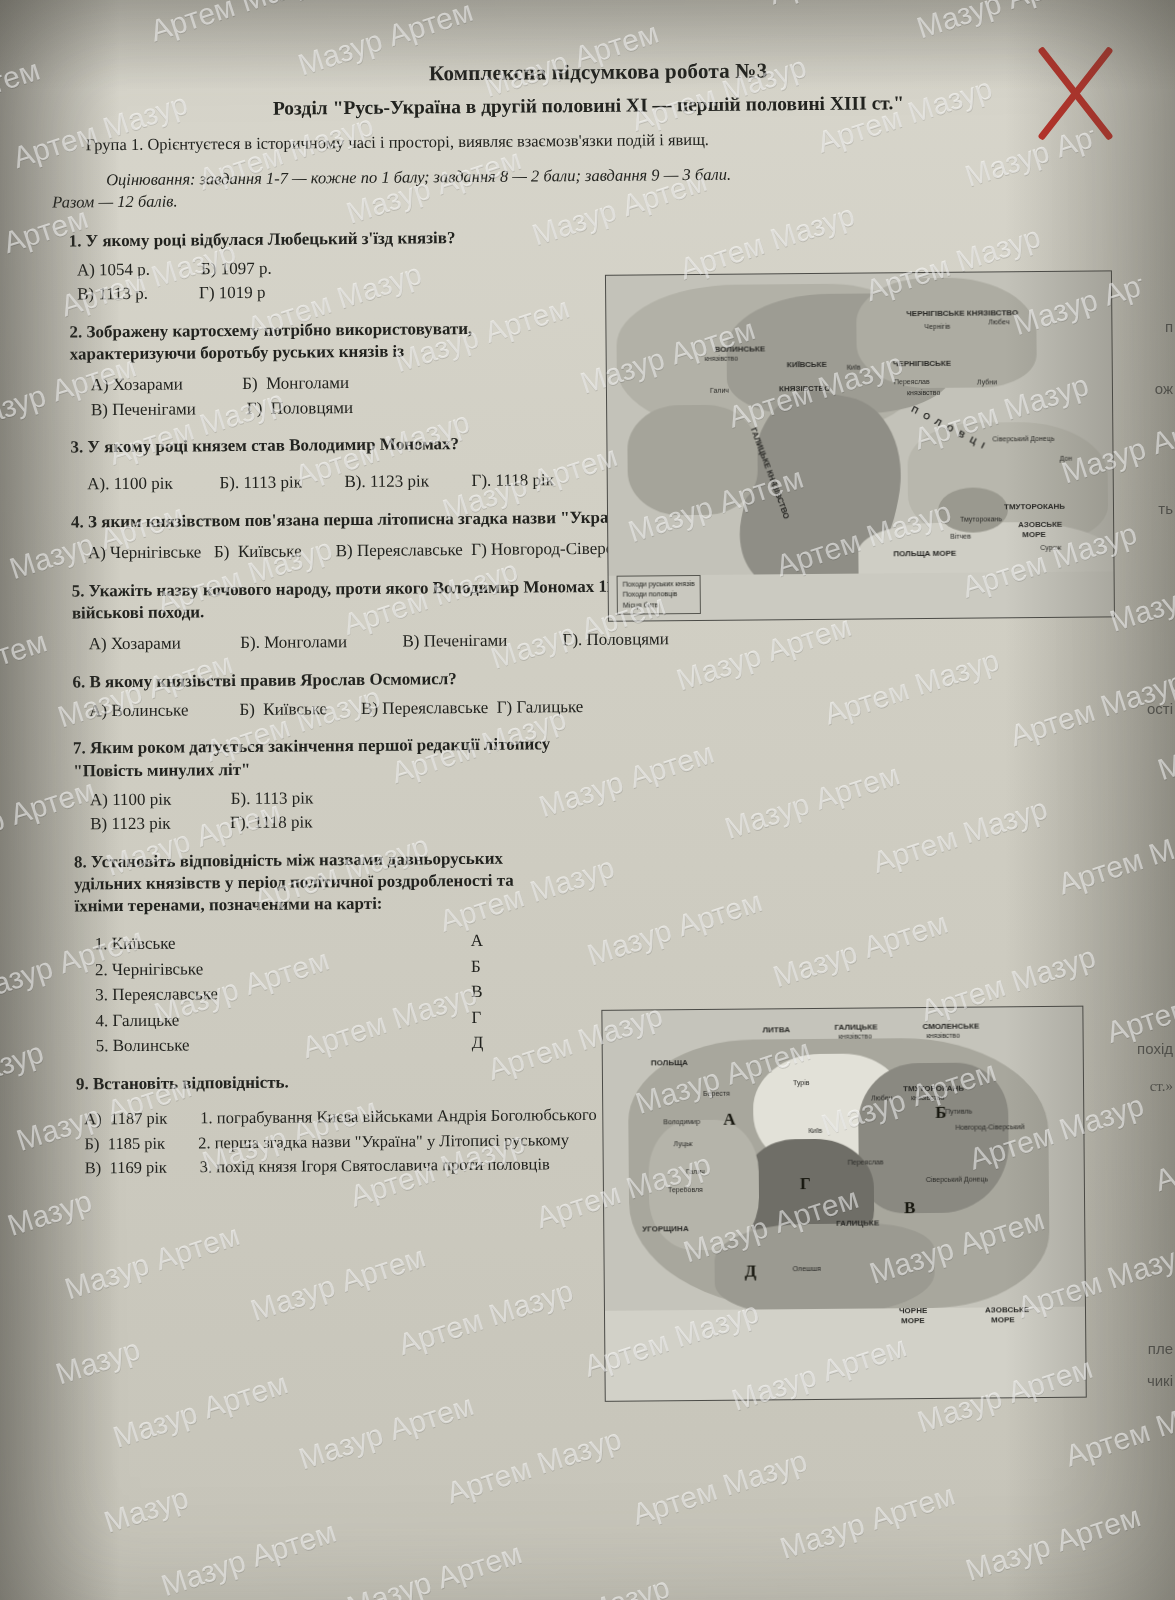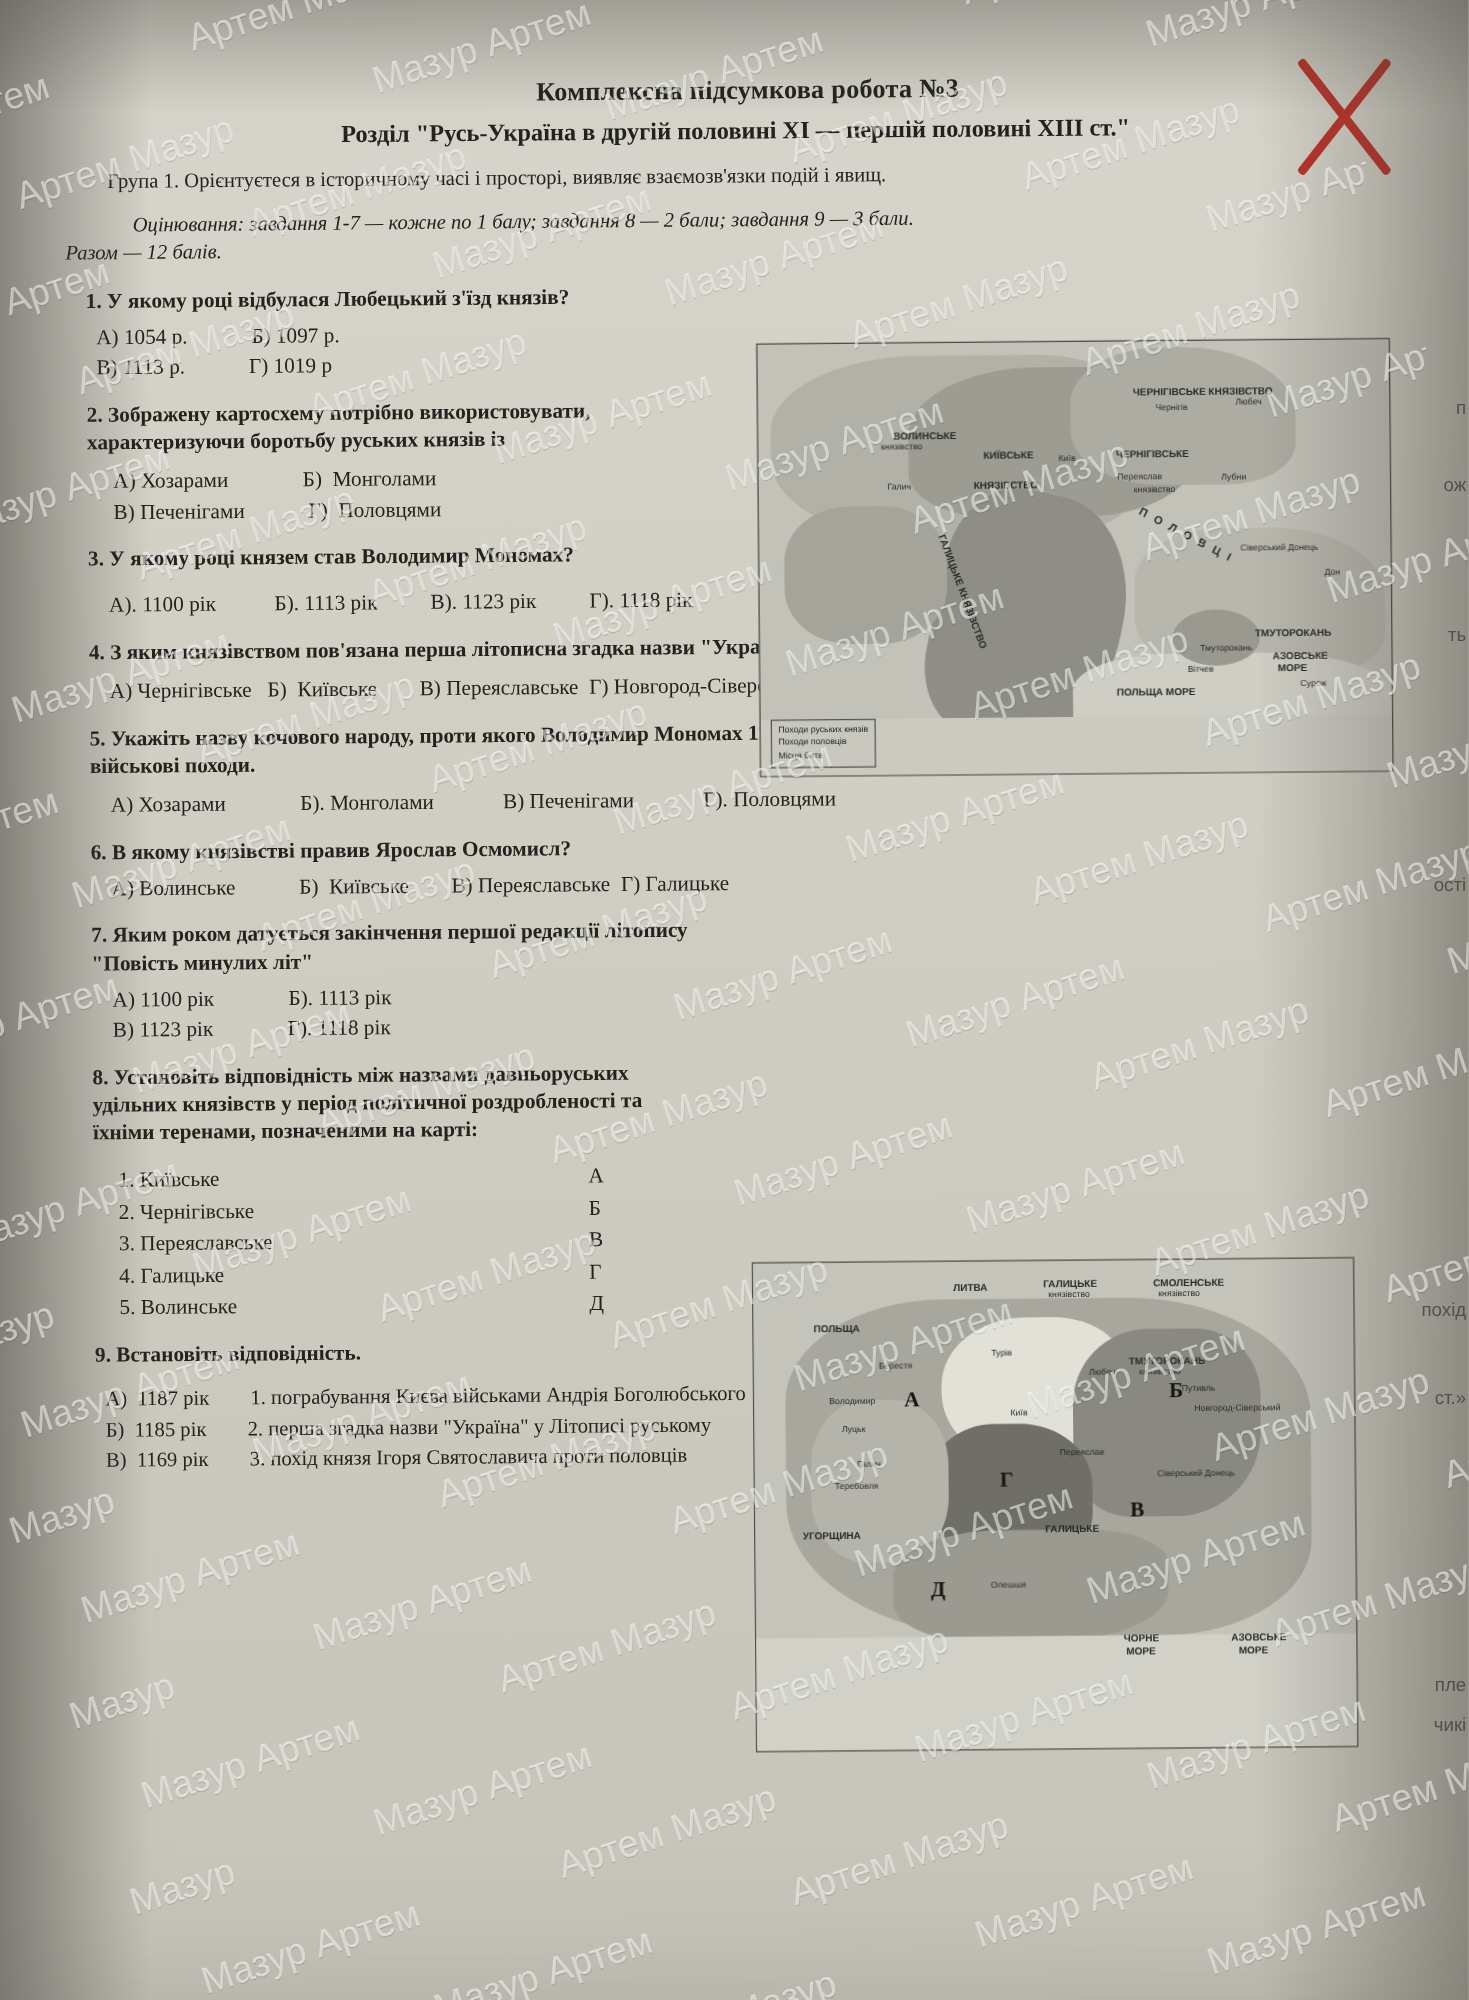--- a/index.html
+++ b/index.html
@@ -420,21 +420,21 @@
 
   <div class="shade-left"></div>
   <div class="shade-right"></div>
   <div class="shade-top"></div>
 
   <div class="bg-text" style="top:318px;">п</div>
   <div class="bg-text" style="top:380px;">ож</div>
   <div class="bg-text" style="top:500px;">ть</div>
   <div class="bg-text" style="top:700px;">ості</div>
   <div class="bg-text" style="top:1040px;">похід</div>
-  <div class="bg-text" style="top:1110px;">ст.»</div>
+  <div class="bg-text" style="top:1078px;font-family:Liberation Serif, serif;">ст.»</div>
   <div class="bg-text" style="top:1340px;">пле</div>
   <div class="bg-text" style="top:1372px;">чикі</div>
 
   <div class="wm" id="watermark">
       <span style="left:340px; top:-60px;">Артем Мазур</span>
       <span style="left:210px; top:18px;">Мазур Артем</span>
       <span style="left:510px; top:18px;">Артем Мазур</span>
       <span style="left:340px; top:96px;">Артем Мазур</span>
       <span style="left:640px; top:96px;">Мазур Артем</span>
       <span style="left:210px; top:174px;">Мазур Артем</span>

